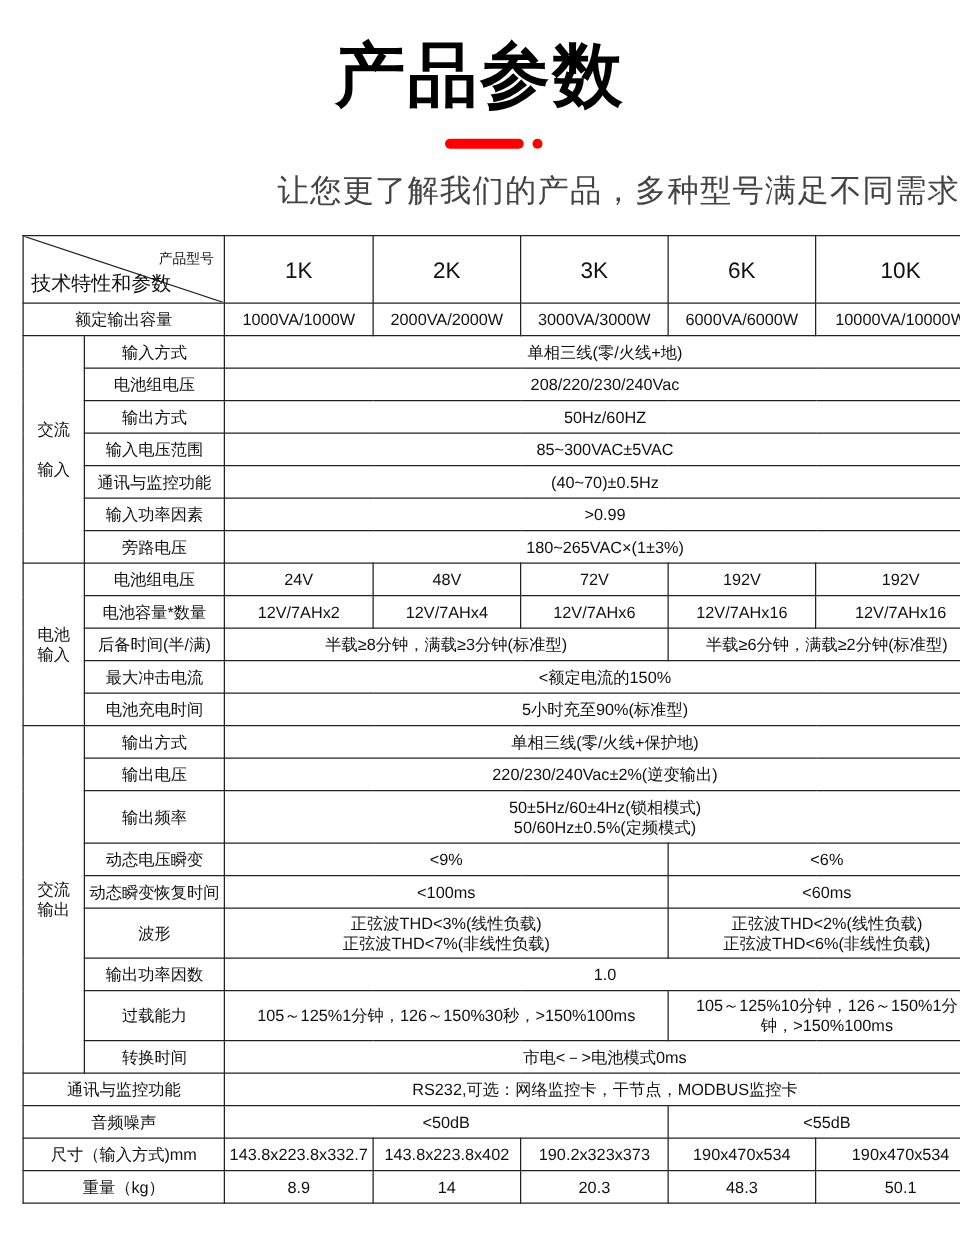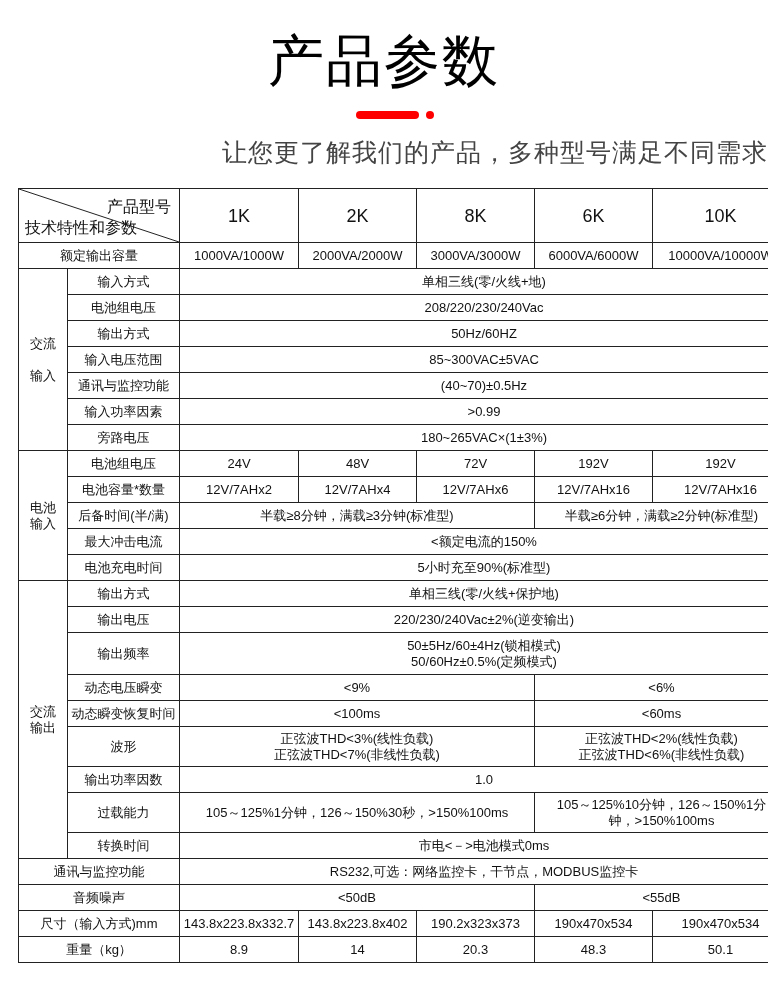--- a/index.html
+++ b/index.html
@@ -1,26 +1,26 @@
 <!DOCTYPE html>
 <html><head>
 <meta charset="utf-8">
 <style>
   html, body { margin: 0; padding: 0; background: #ffffff; }
   body { width: 768px; height: 998px; overflow: hidden; position: relative; font-family: "DejaVu Sans", "Liberation Sans", sans-serif; color: #111; }
-  .title { position: absolute; top: 26px; left: 0; width: 768px; text-align: center; font-size: 56px; font-weight: normal; letter-spacing: 2px; color: #000; line-height: 70px; }
+  .title { position: absolute; top: 26px; left: 0; width: 768px; text-align: center; font-size: 56px; font-weight: bold; letter-spacing: 2px; color: #000; line-height: 70px; }
   .accent { position: absolute; top: 111px; left: 356px; width: 63px; height: 8px; border-radius: 4px; background: #ff0000; }
   .accent-dot { position: absolute; top: 111px; left: 426px; width: 8px; height: 8px; border-radius: 50%; background: #ff0000; }
   .subtitle { position: absolute; top: 136px; left: 0; width: 768px; text-align: right; font-size: 25px; color: #444; line-height: 34px; letter-spacing: 1px; }
   table.spec { position: absolute; top: 188px; left: 18px; width: 770px; border-collapse: collapse; table-layout: fixed; font-family: "Liberation Sans", "DejaVu Sans", sans-serif; font-size: 13px; }
   table.spec td { border: 1px solid #222; text-align: center; vertical-align: middle; padding: 0 2px; line-height: 16px; overflow: hidden; white-space: nowrap; }
   table.spec td.wrap { white-space: normal; }
   .hdr-cell { position: relative; height: 53px; }
   .hdr-cell svg { position: absolute; left: 0; top: 0; width: 100%; height: 100%; }
-  .hdr-top { position: absolute; right: 8px; top: 10px; font-size: 16px; }
+  .hdr-top { position: absolute; right: 8px; top: 10px; font-size: 11px; }
   .hdr-bottom { position: absolute; left: 6px; bottom: 6px; font-size: 16px; }
   .model { font-weight: normal; font-size: 18px; }
   .grp { line-height: 22px; margin-left: 10px; }
   .r26 td { height: 25px; }
   .r42 td { height: 41px; }
   .r40 td { height: 39px; }
 </style>
 </head>
 <body>
 
@@ -44,21 +44,21 @@
       <tr>
     <td colspan="2" class="hdr-cell">
       <svg viewBox="0 0 161 53" preserveAspectRatio="none">
             <line x1="0" y1="0" x2="161" y2="53" stroke="#222" stroke-width="1"></line>
           </svg>
       <span class="hdr-top">产品型号</span>
       <span class="hdr-bottom">技术特性和参数</span>
     </td>
     <td class="model">1K</td>
     <td class="model">2K</td>
-    <td class="model">8K</td>
+    <td class="model">3K</td>
     <td class="model">6K</td>
     <td class="model">10K</td>
   </tr>
 
   <tr class="r26">
     <td colspan="2">额定输出容量</td>
     <td>1000VA/1000W</td>
     <td>2000VA/2000W</td>
     <td>3000VA/3000W</td>
     <td>6000VA/6000W</td>

